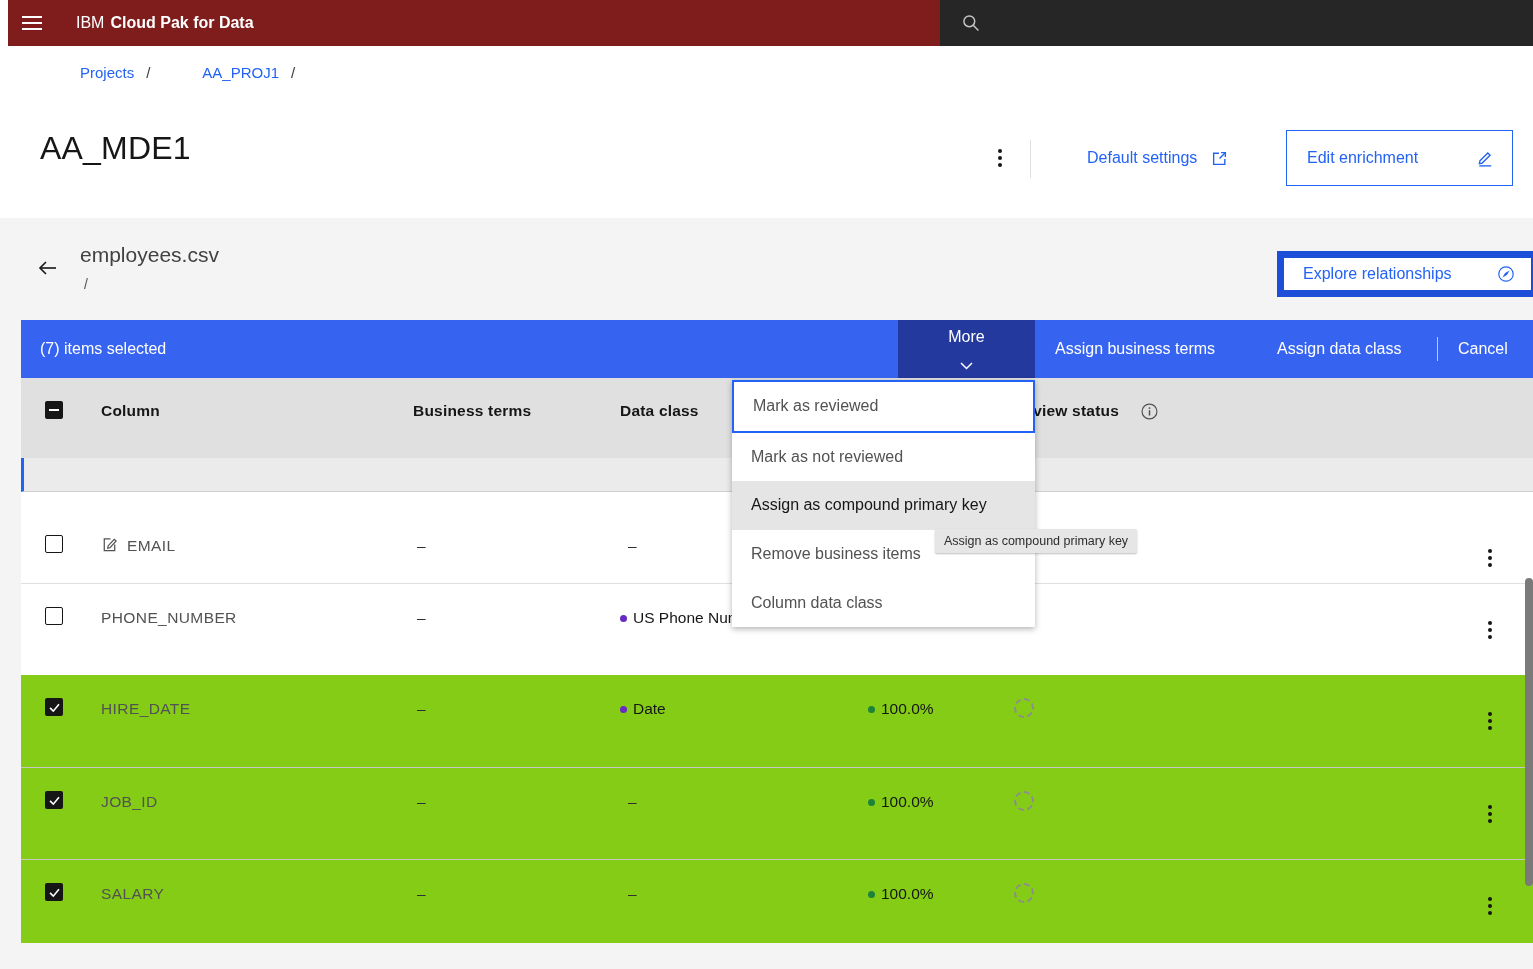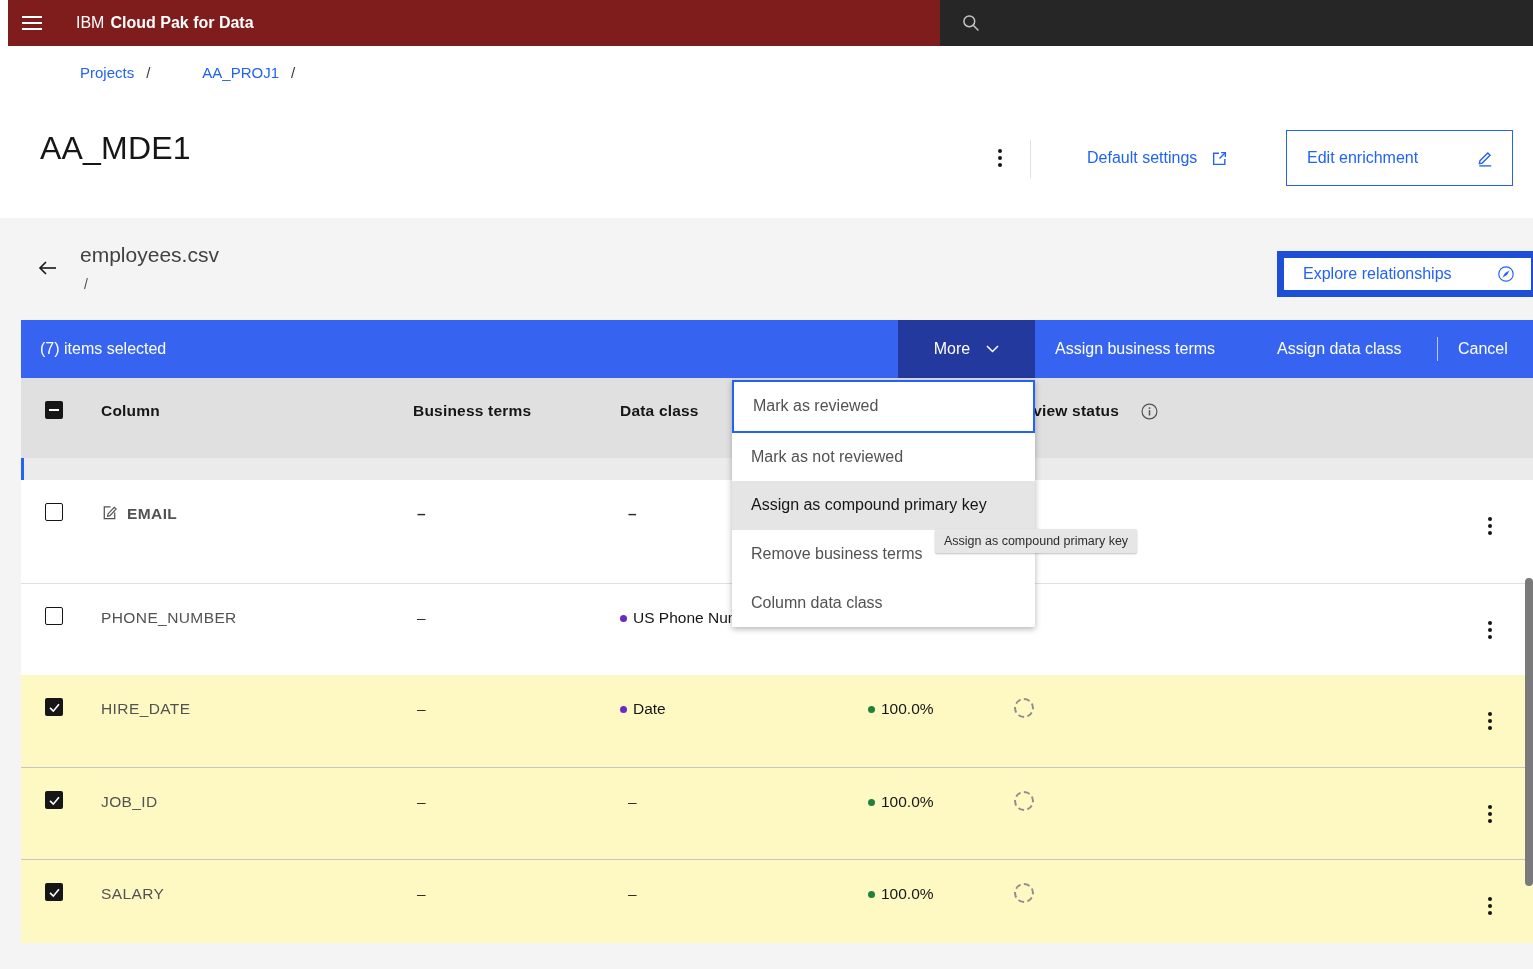--- a/index.html
+++ b/index.html
@@ -47,39 +47,39 @@
   .asset-name { left:80px; top:243px; font-size:21px; color:#414141; }
   .asset-path { left:84px; top:276px; font-size:14px; color:#525252; }
   .explore-btn { left:1277px; top:251px; width:261px; height:46px; background:#fff; border:7px solid #1d4ed8;
     color:#2262f4; font-size:16px; display:flex; align-items:center; justify-content:space-between;
     padding:0 16px 0 19px; cursor:pointer; font-family:inherit; }
 
   
   .action-bar { left:21px; top:320px; width:1512px; height:58px; background:#3664f0; z-index:5; }
   .sel-text { left:19px; top:0; height:58px; display:flex; align-items:center; color:#fff; font-size:16px; }
   .more-btn { left:877px; top:0; width:137px; height:58px; background:#24399e; border:none; cursor:pointer;
-    color:#fff; font-size:16px; display:flex; align-items:center; justify-content:center; gap:16px; font-family:inherit; }
+    color:#fff; font-size:16px; display:flex; align-items:center; justify-content:center; gap:16px; font-family:inherit;flex-direction:column; }
   .more-notch { left:964px; top:51px; width:49px; height:7px; background:#fff; z-index:6; }
   .bar-link { top:0; height:58px; display:flex; align-items:center; color:#fff; font-size:16px;
     background:transparent; border:none; cursor:pointer; font-family:inherit; }
   .abt { left:1034px; } .adc { left:1256px; } .cancel { left:1437px; }
   .bar-divider { left:1416px; top:17px; width:1px; height:24px; background:rgba(255,255,255,.65); }
 
   
   .t-header { left:21px; top:378px; width:1512px; height:80px; background:#e0e0e0; z-index:1; }
   .hdr-label { top:24px; font-size:15.5px; font-weight:700; color:#161616; letter-spacing:.2px; white-space:nowrap; }
   .h-col { left:80px; } .h-bt { left:392px; } .h-dc { left:599px; } .h-rs { left:992px; }
   .info-ic { left:1120px; top:25px; cursor:pointer; }
 
   .partial-row { left:21px; top:458px; width:1512px; height:34px; background:#ebebeb;
     border-left:3px solid #2262f4; border-bottom:1px solid #d1d1d1; z-index:1; }
 
   .t-row { left:21px; width:1512px; background:#fff; z-index:1; }
-  .t-row.sel { background:#fef9c3; }
-  .r-email { top:480px; height:91px;font-weight:bold; }
+  .t-row.sel { background:#84cc16; }
+  .r-email { top:512px; height:91px; }
   .r-phone { top:583px; height:92px; border-top:1px solid #e0e0e0; }
   .r-hire  { top:675px; height:92px; }
   .r-job   { top:767px; height:92px; border-top:1px solid #c6c6c6; }
   .r-salary{ top:859px; height:84px; border-top:1px solid #c6c6c6; }
 
   .cell { position:absolute; top:25px; font-size:15.5px; white-space:nowrap; }
   .c-name { left:80px; color:#525252; letter-spacing:.4px; }
   .c-name.with-ic { left:106px; }
   .row-ic { position:absolute; left:79px; top:23px; }
   .c-bt { left:396px; color:#2f2f2f; }
@@ -332,19 +332,19 @@
   </div>
 
   <div class="abs left-gutter"></div>
   <div class="abs bottom-strip"></div>
   <div class="abs scroll-thumb"></div>
 
   <div class="abs menu">
     <button class="menu-item focused">Mark as reviewed</button>
     <button class="menu-item">Mark as not reviewed</button>
     <button class="menu-item hovered">Assign as compound primary key</button>
-    <button class="menu-item">Remove business terms</button>
+    <button class="menu-item">Remove business items</button>
     <button class="menu-item">Column data class</button>
   </div>
 
   <div class="abs tooltip">Assign as compound primary key</div>
 
 </div>
 
 </body></html>

